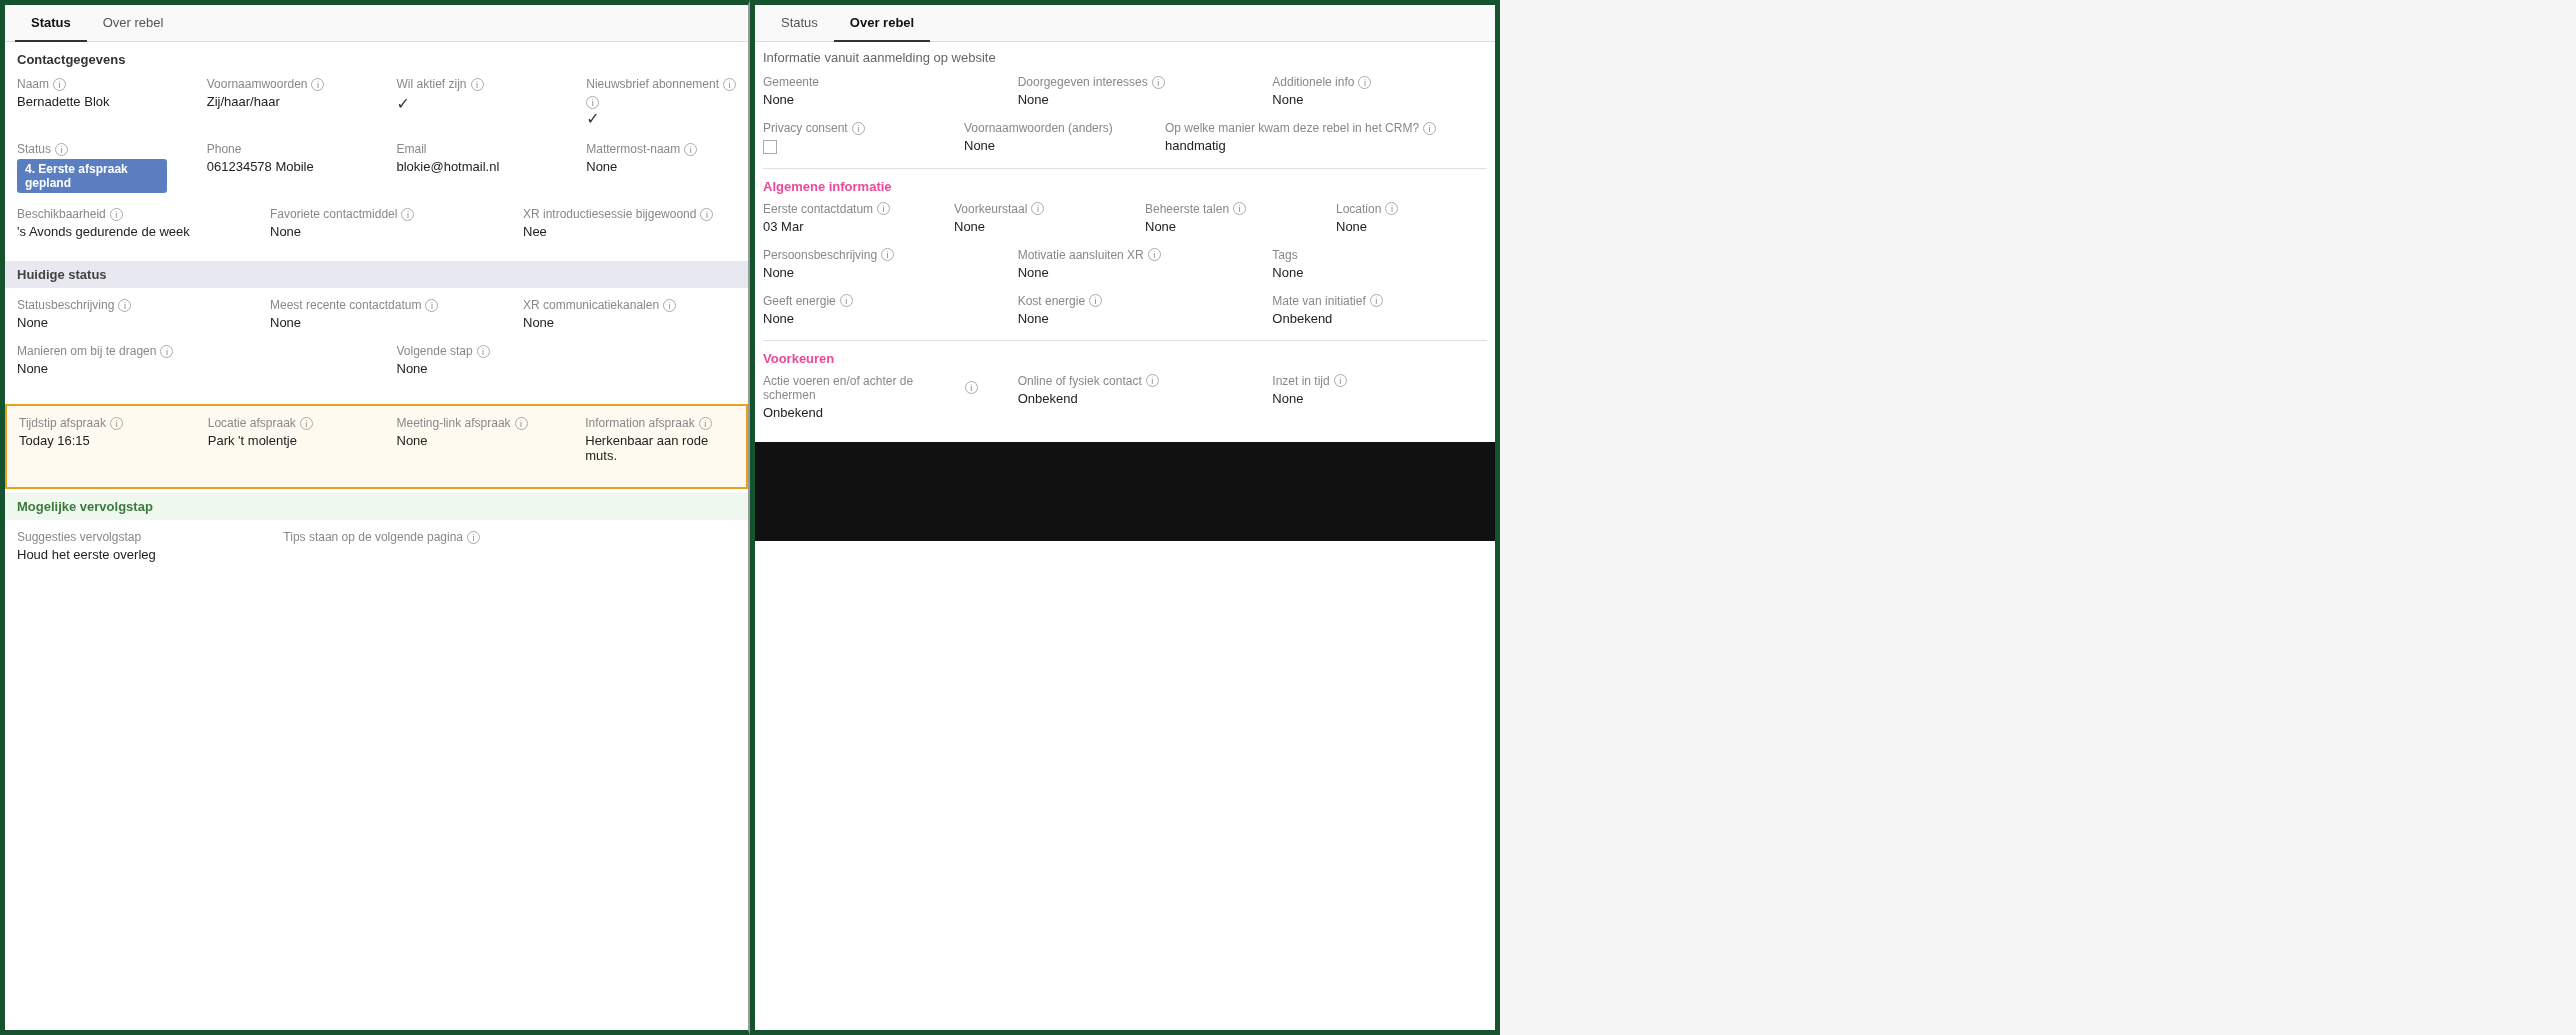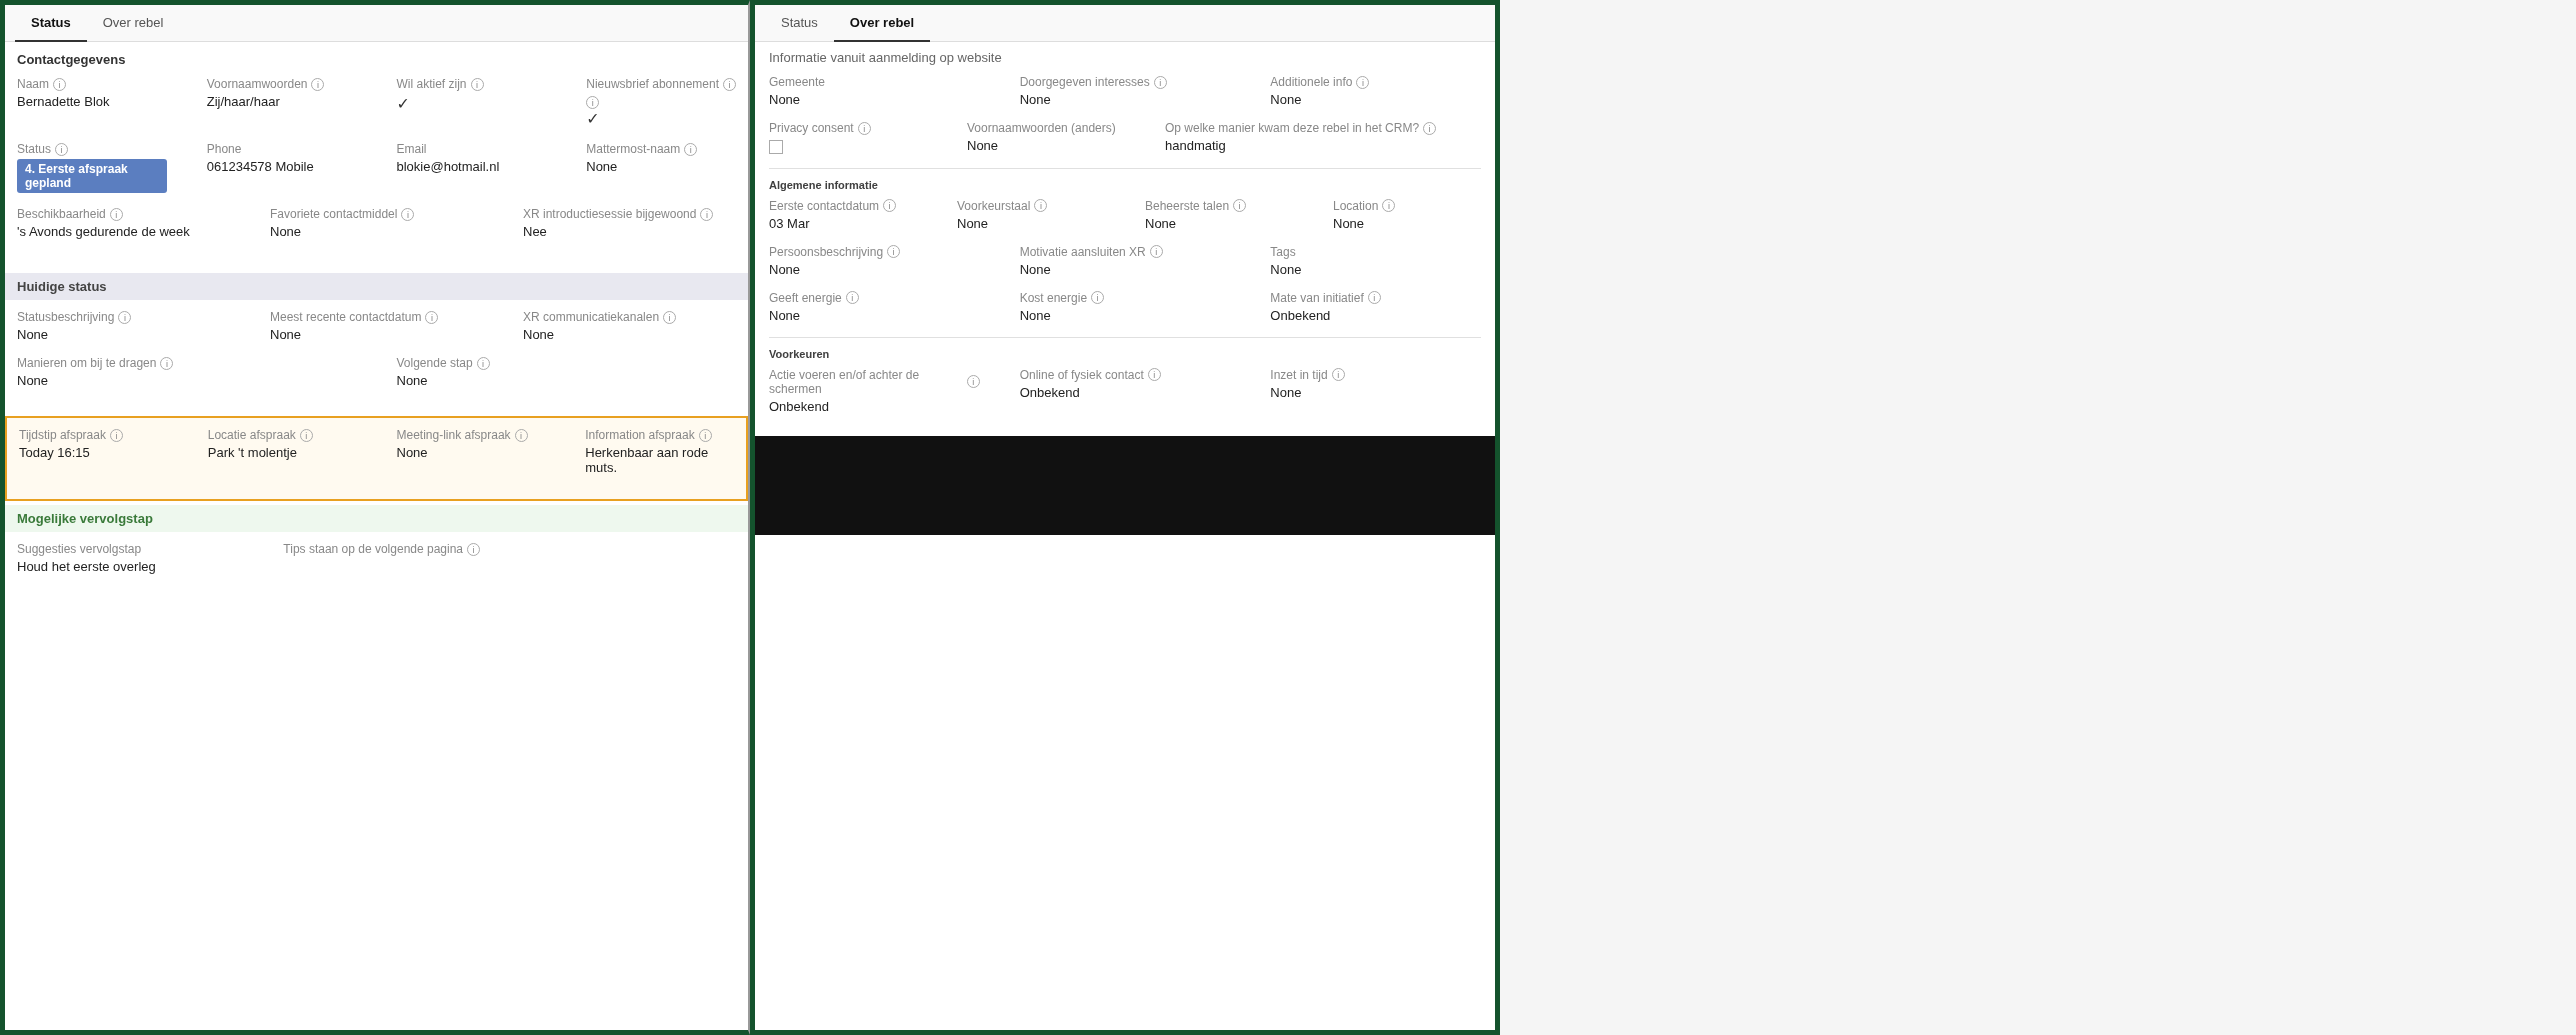--- a/index.html
+++ b/index.html
@@ -124,26 +124,26 @@
       display: inline-block;
       width: 14px;
       height: 14px;
       border: 1px solid #aaa;
       background: #fff;
       vertical-align: middle;
     }
 
     
     .right-content {
-      padding: 8px 14px;
+      padding: 8px 8px;
     }
     .section-title {
-      font-size: 11px;
+      font-size: 13px;
       font-weight: 600;
-      color: #404040;
+      color: #ec4899;
       margin: 10px 0 8px 0;
     }
     hr.section-line {
       border: none;
       border-top: 1px solid #e0e0e0;
       margin: 6px 0 10px 0;
     }
 
     .info-section-label {
       font-size: 13px;
@@ -162,21 +162,21 @@
 <body>
 
 <div class="panel panel-left">
 
   <div class="tabs">
     <div class="tab active">Status</div>
     <div class="tab">Over rebel</div>
   </div>
 
   <div>
-    <div class="content" style="padding-bottom:20px;">
+    <div class="content" style="padding-bottom:8px;">
       <div style="font-weight:600;color:#333;margin-bottom:10px;font-size:13px;">Contactgegevens</div>
 
       <div class="field-row">
         <div class="field">
           <div class="field-label">
             <span>Naam</span>
             <span class="info-icon">i</span>
           </div>
           <div class="field-value">Bernadette Blok</div>
         </div>

